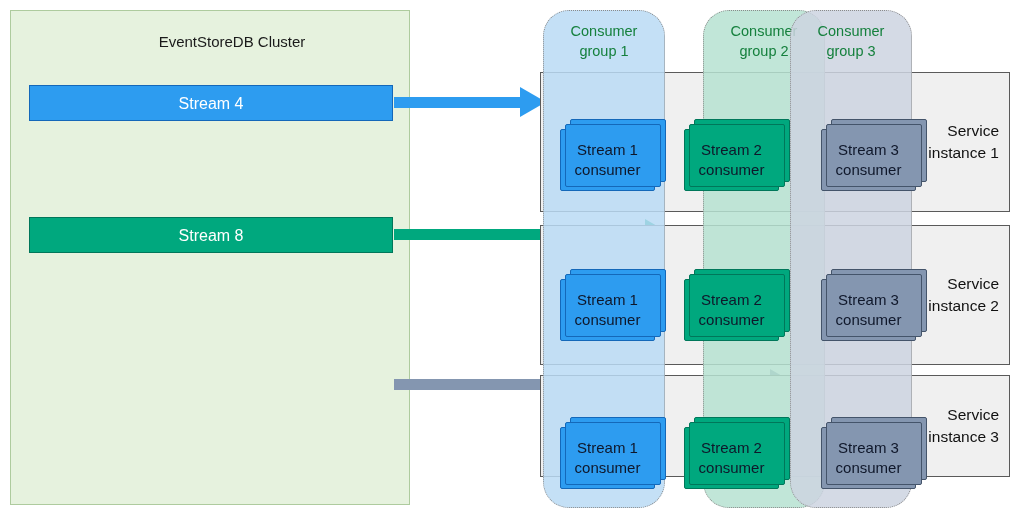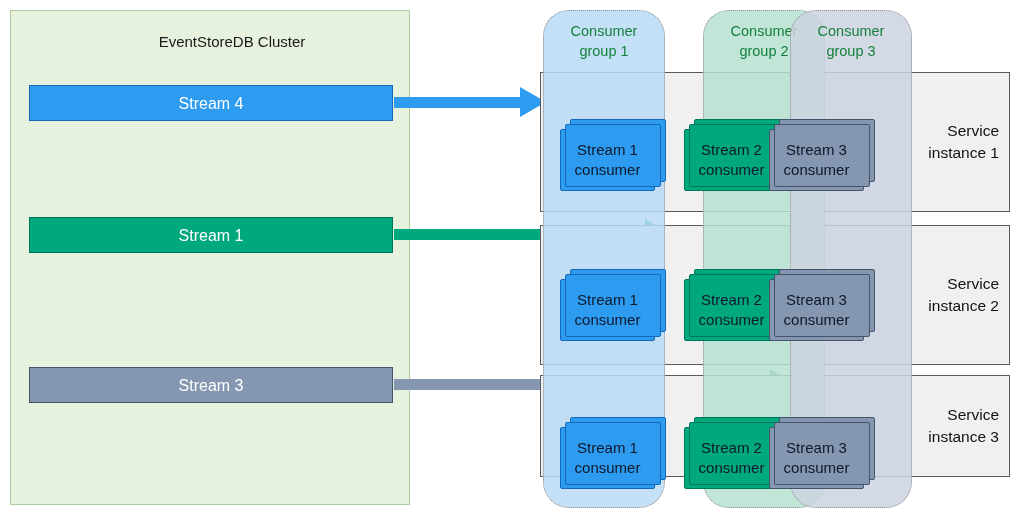--- a/index.html
+++ b/index.html
@@ -64,21 +64,21 @@
   }
   .card::before,.card::after{
     content:"";position:absolute;top:-1.5px;left:-1.5px;right:-1.5px;bottom:-1.5px;
     background:var(--c);border:1.5px solid var(--b);border-radius:2px;z-index:-1;
   }
   .card::before{transform:translate(10px,-10px);}
   .card::after{transform:translate(5px,-5px);}
   .card-blue{--c:#2d9cf0;--b:#1468b9;}
   .card-teal{--c:#00a87e;--b:#00775a;}
   .card-gray{--c:#8496b0;--b:#44546a;}
-  .cx1{left:560px;} .cx2{left:684px;} .cx3{left:769px;}
+  .cx1{left:560px;} .cx2{left:684px;} .cx3{left:821px;}
   .cy1{top:129px;}  .cy2{top:279px;}  .cy3{top:427px;}
 
   
   .arrow{z-index:4;}
   .shaft{position:absolute;height:11px;}
   .head{
     position:absolute;width:0;height:0;
     border-top:15px solid transparent;border-bottom:15px solid transparent;
   }
   .a1 .shaft{left:394px;top:97px;width:128px;background:#2d9cf0;}
@@ -89,22 +89,21 @@
   .a3 .head{left:770px;top:369px;border-left:26px solid #8496b0;}
 </style>
 </head>
 <body>
 
 <div>
 
   <div class="abs cluster">
     <div class="cluster-title">EventStoreDB Cluster</div>
     <div class="stream-bar s1">Stream 4</div>
-    <div class="stream-bar s2">Stream 1</div>
-    <div class="stream-bar s3">Stream 3</div>
+    <div class="stream-bar s2">Stream 8</div>
   </div>
 
   <div class="abs row row1">
     <div class="row-label">Service instance 1</div>
   </div>
   <div class="abs row row2">
     <div class="row-label">Service instance 2</div>
   </div>
   <div class="abs row row3">
     <div class="row-label">Service instance 3</div>

